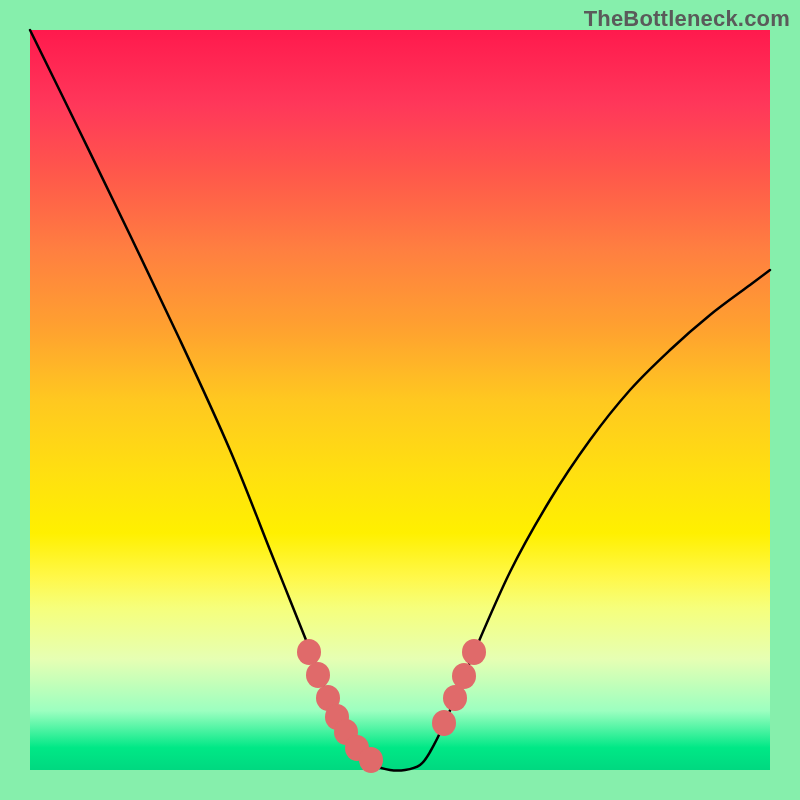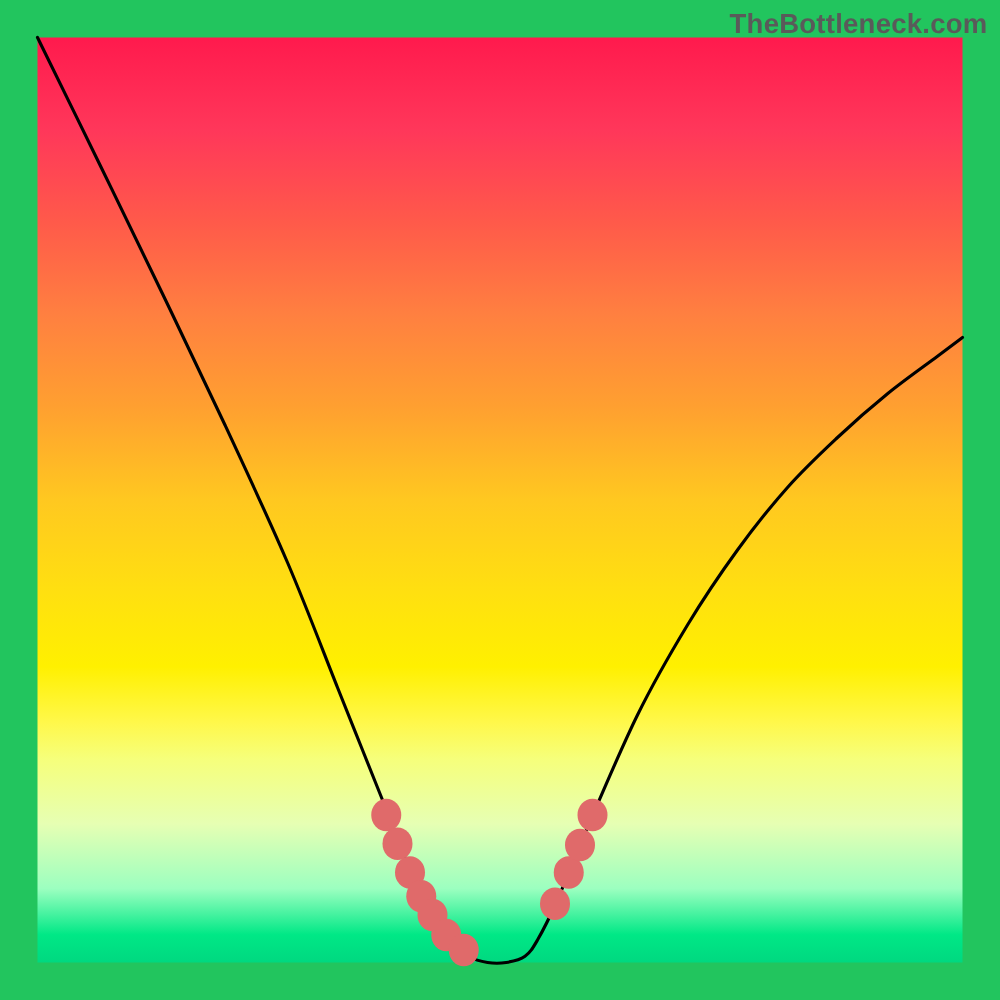--- a/index.html
+++ b/index.html
@@ -1,21 +1,21 @@
 <!DOCTYPE html>
 <html><head>
 <meta charset="utf-8">
 <style>
   * { margin: 0; padding: 0; box-sizing: border-box; }
   html, body { width: 800px; height: 800px; overflow: hidden; background: #000; }
   .frame {
     position: relative;
     width: 800px;
     height: 800px;
-    background: #22c55e;
+    background: #86efac;
   }
   .plot-area {
     position: absolute;
     left: 30px;
     top: 30px;
     width: 740px;
     height: 740px;
     background: linear-gradient(to bottom,
       #ff1a4d 0%,
       #ff375a 10%,

